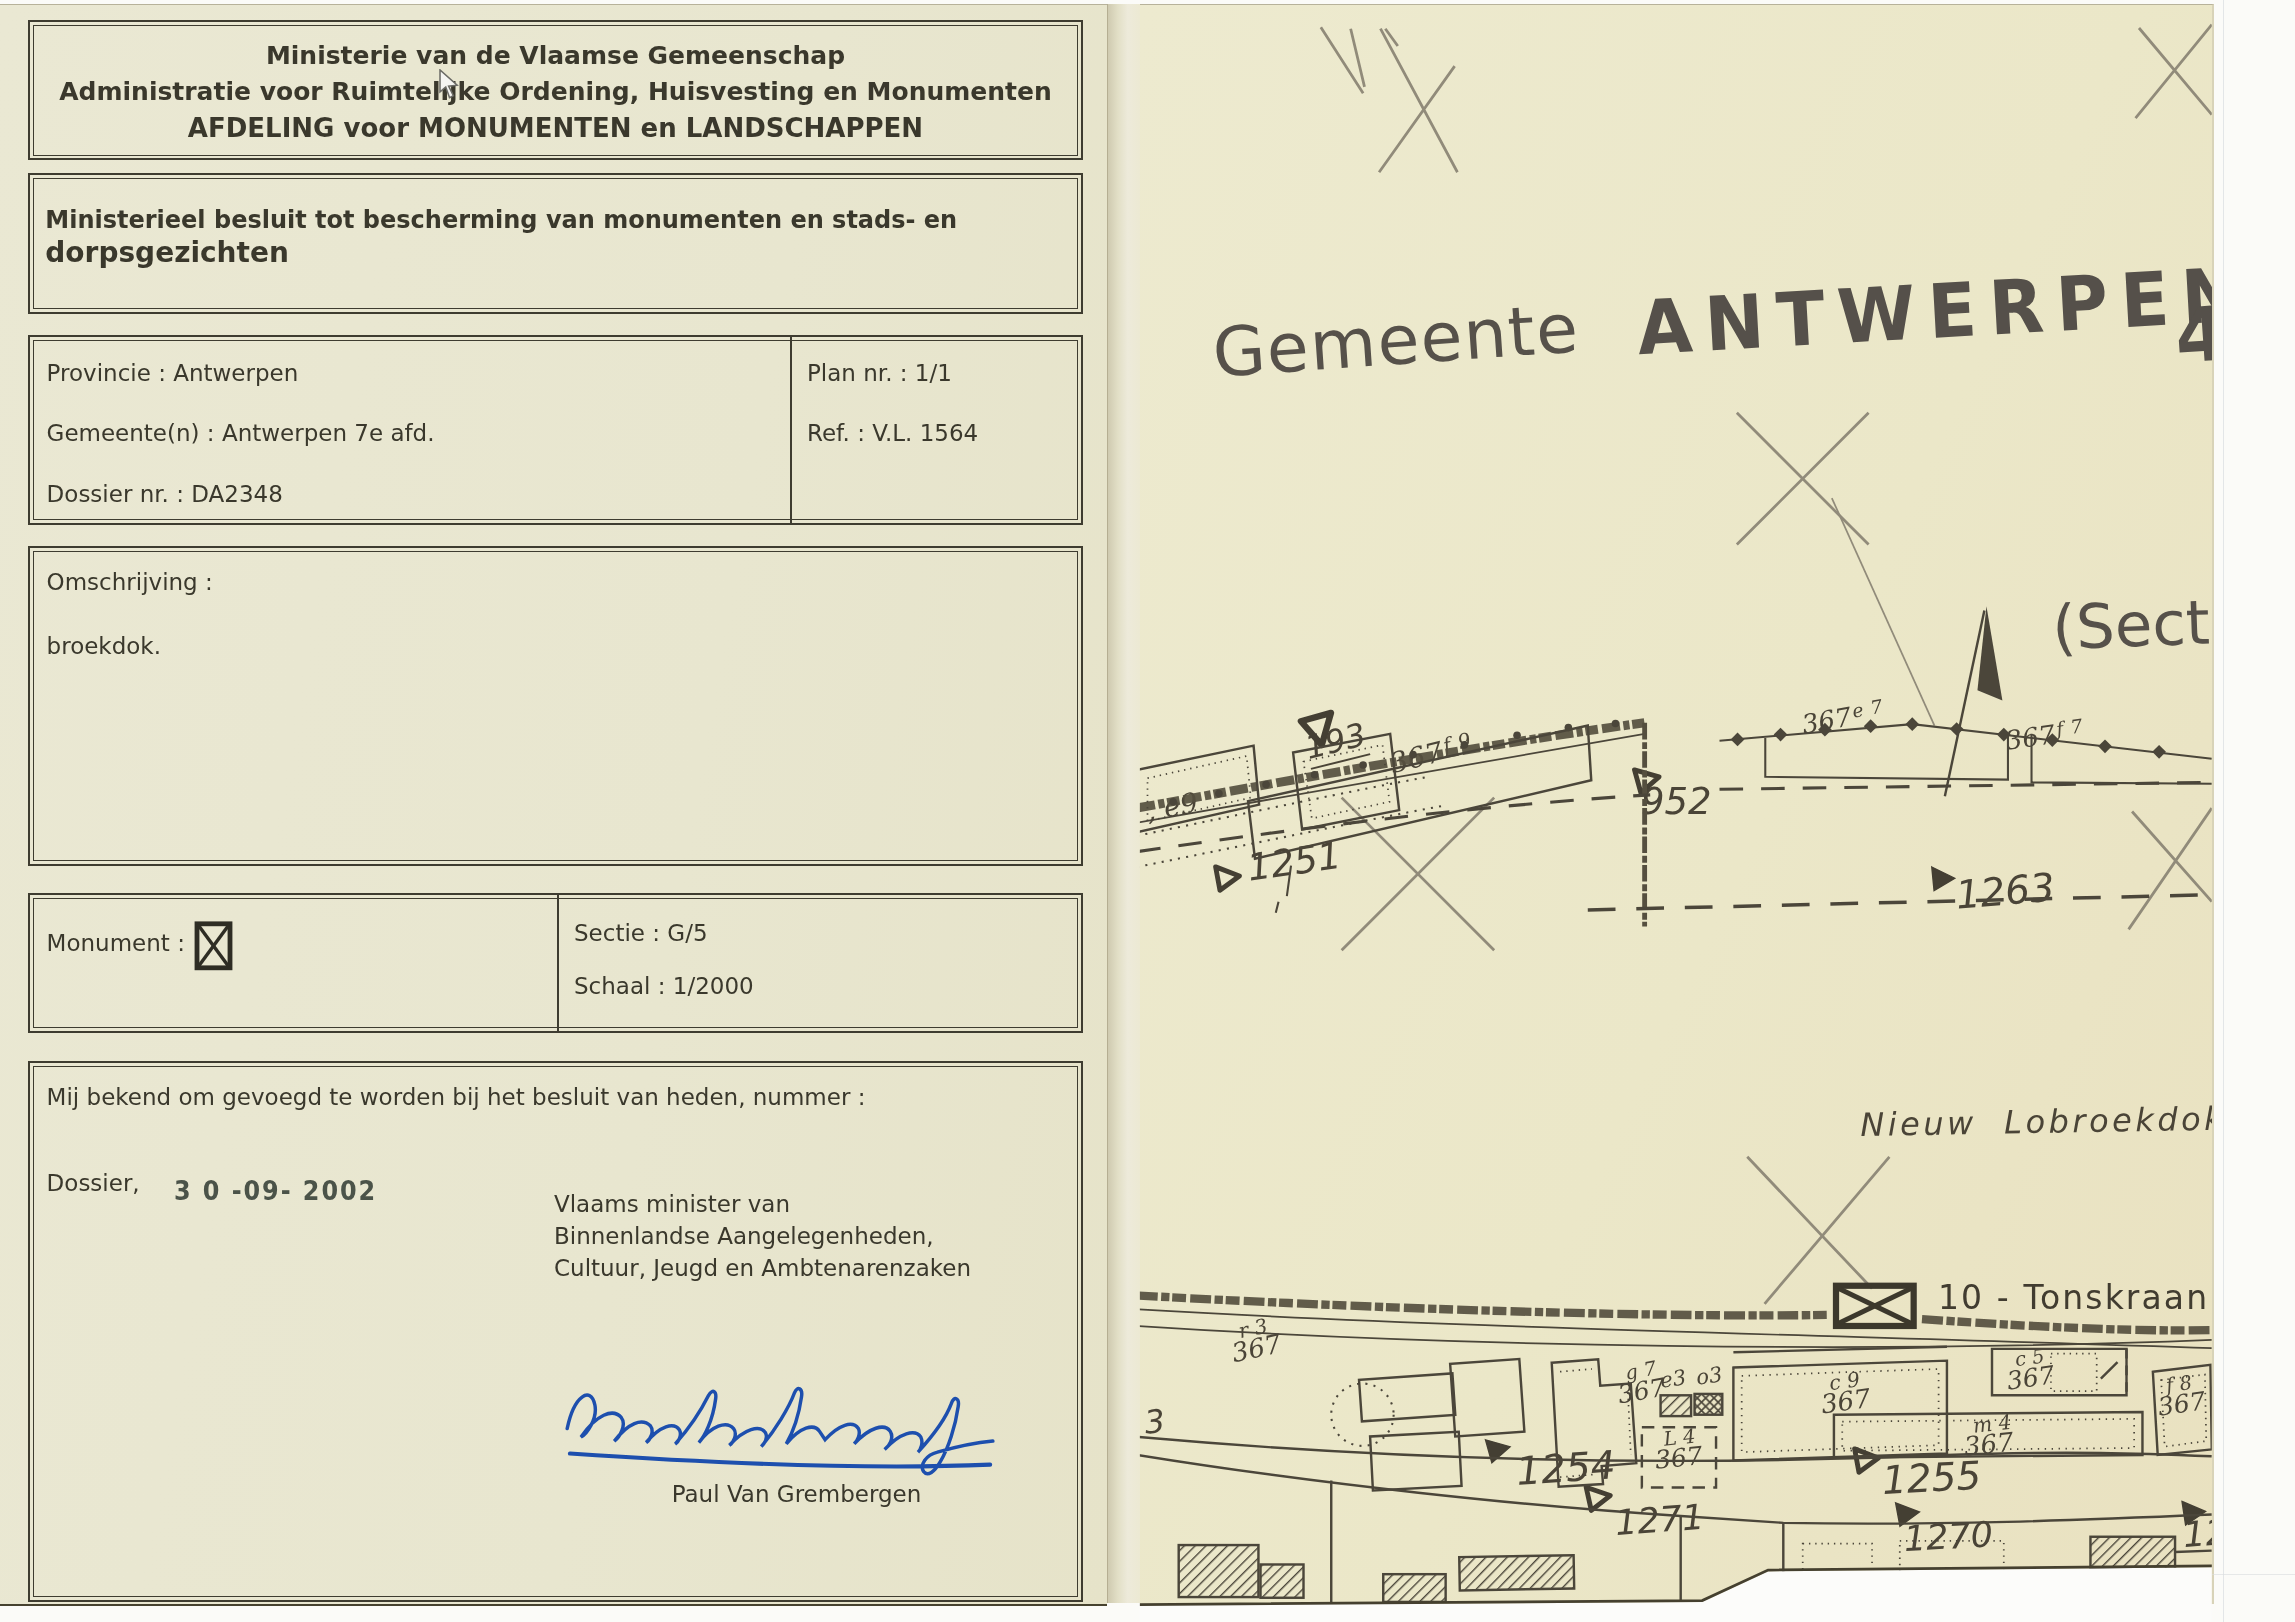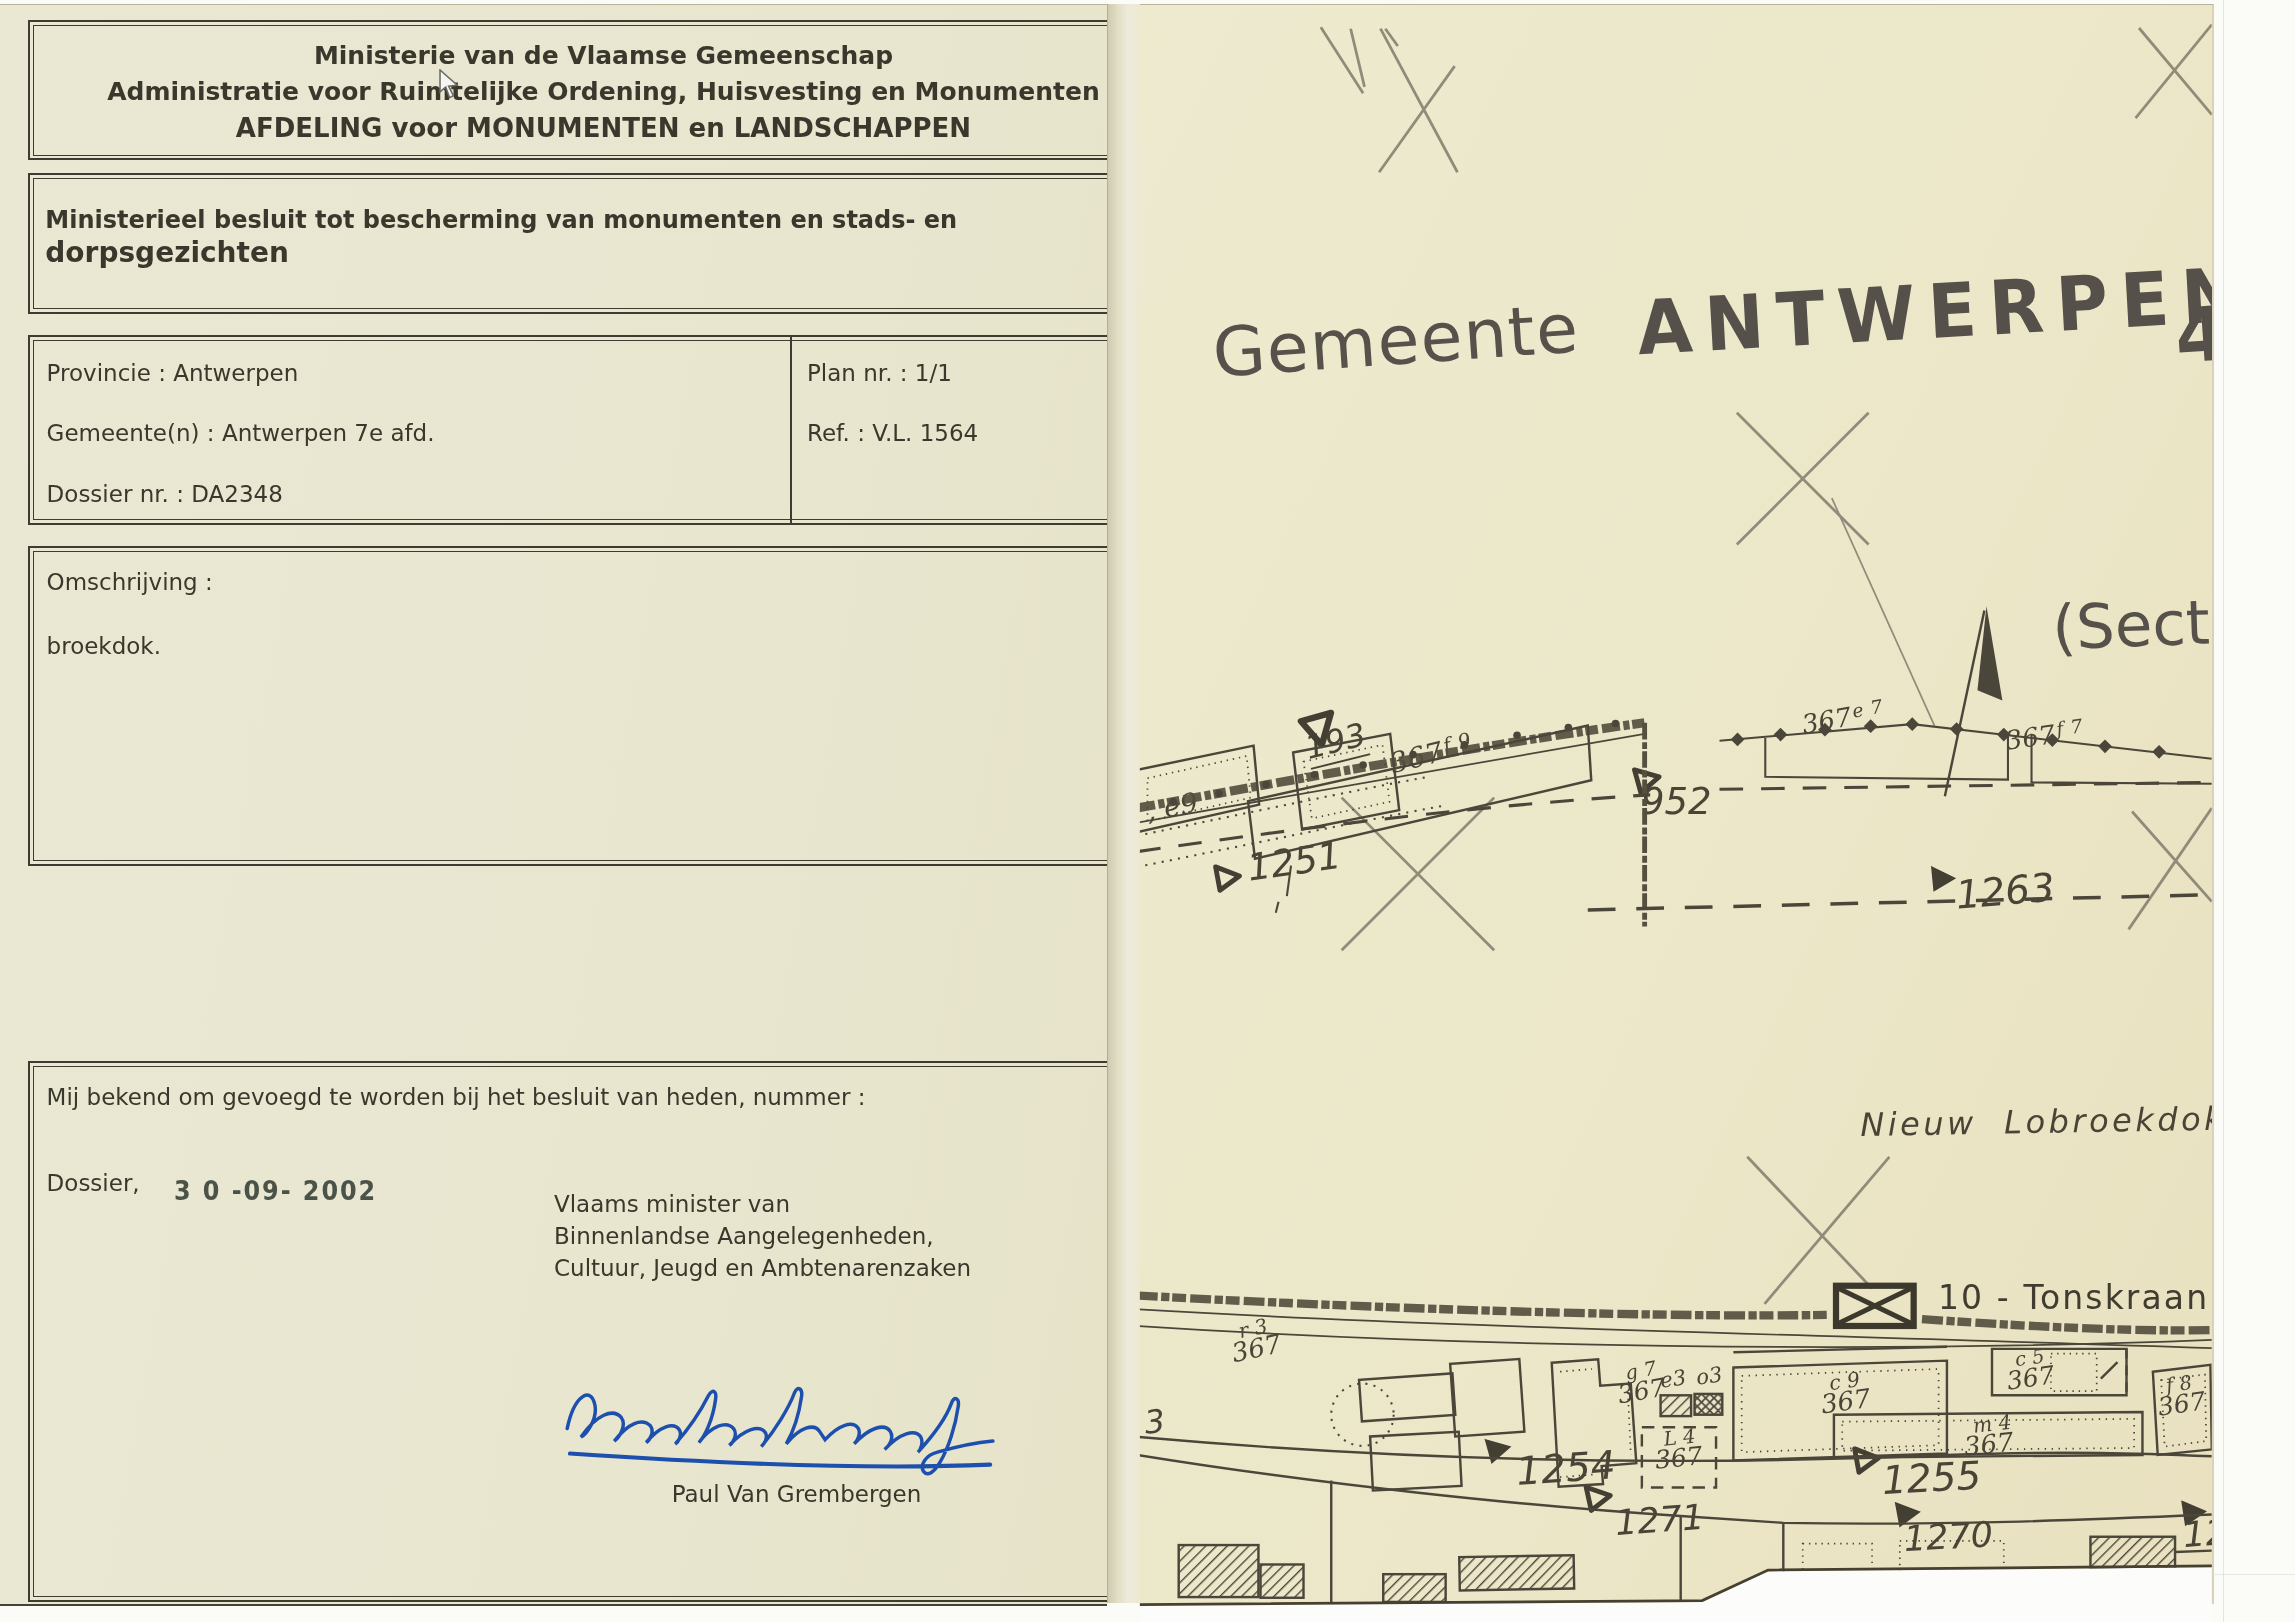--- a/index.html
+++ b/index.html
@@ -11,21 +11,21 @@
     border-bottom:2.8px solid #46422f;border-top:1.4px solid #b7b29a;}
   .fold{position:absolute;left:1107px;top:4.2px;width:33px;height:1599px;
     background:linear-gradient(90deg,#cfcab0 0%,#e2dfc6 30%,#edeada 60%,#ece9d2 100%);
     border-left:1.4px solid #b5ae92;}
   .page-right{position:absolute;left:1140px;top:4.2px;width:1072px;height:1599px;overflow:hidden;
     background:linear-gradient(115deg,#edeacf 0%,#ebe7c8 55%,#e9e1c0 100%);
     border-top:1.4px solid #b7b29a;border-right:2.1px solid #d8d3b8;}
   .scanline-v{position:absolute;top:0;width:1.4px;height:1623px;background:#d3d9dc;opacity:.6;}
   .scanline-h{position:absolute;height:1.4px;background:#d8dcde;opacity:.6;}
   
-  .dbox{position:absolute;border:2.1px solid #3e3c30;padding-left:32px;}
+  .dbox{position:absolute;border:2.1px solid #3e3c30;}
   .dbox::after{content:"";position:absolute;inset:2.8px;border:1.4px solid #3e3c30;pointer-events:none;}
   .ftext{position:absolute;font-size:23px;line-height:32px;color:#3a382c;white-space:pre;}
   .fbold{font-weight:700;}
   .center{width:100%;text-align:center;}
   .vdiv{position:absolute;top:0;bottom:0;width:2.1px;background:#3e3c30;}
   
   .mtext{position:absolute;color:#56514a;white-space:pre;transform-origin:left top;}
   .stamp{font-weight:700;letter-spacing:12.5px;color:#55504a;}
   .map-label{position:absolute;color:#4a4437;white-space:pre;transform-origin:left top;line-height:1;}
   .c-cur{font-family:"DejaVu Serif",serif;font-style:italic;}
@@ -61,20 +61,31 @@
       <div class="ftext" style="left:16.6px;top:141px">Dossier nr. : DA2348</div>
       <div class="ftext" style="left:777px;top:19.4px">Plan nr. : 1/1</div>
       <div class="ftext" style="left:777px;top:80px">Ref. : V.L. 1564</div>
     </div>
 
     <div class="dbox" style="left:28px;top:541px;width:1051px;height:316px">
       <div class="ftext" style="left:16.6px;top:18px">Omschrijving :</div>
       <div class="ftext" style="left:16.6px;top:82px">broekdok.</div>
     </div>
 
+    <div class="dbox" style="left:28px;top:888px;width:1051px;height:136px">
+      <div class="vdiv" style="left:527px"></div>
+      <div class="ftext" style="left:16.6px;top:32px">Monument :</div>
+      <svg style="left:162px;top:23.6px" width="43" height="55" viewBox="0 0 62 80">
+        <rect x="7" y="7" width="48" height="64" fill="none" stroke="#2e2d24" stroke-width="7"></rect>
+        <line x1="9" y1="9" x2="53" y2="69" stroke="#2e2d24" stroke-width="5"></line>
+        <line x1="53" y1="9" x2="9" y2="69" stroke="#2e2d24" stroke-width="5"></line>
+      </svg>
+      <div class="ftext" style="left:544px;top:22px">Sectie : G/5</div>
+      <div class="ftext" style="left:544px;top:75px">Schaal : 1/2000</div>
+    </div>
 
     <div class="dbox" style="left:28px;top:1056px;width:1051px;height:537px">
       <div class="ftext" style="left:16.6px;top:18px">Mij bekend om gevoegd te worden bij het besluit van heden, nummer :</div>
       <div class="ftext" style="left:16.6px;top:104px">Dossier,</div>
       <div class="ftext" style="left:144px;top:112px;font-family:'DejaVu Sans',sans-serif;font-weight:700;font-size:26px;letter-spacing:2.1px;color:#4b5349;transform:scaleX(.92);transform-origin:left top">3 0 -09- 2002</div>
       <div class="ftext" style="left:524px;top:125px">Vlaams minister van</div>
       <div class="ftext" style="left:524px;top:157px">Binnenlandse Aangelegenheden,</div>
       <div class="ftext" style="left:524px;top:189px">Cultuur, Jeugd en Ambtenarenzaken</div>
       <div class="ftext" style="left:524px;top:415px;width:485px;text-align:center">Paul Van Grembergen</div>
     </div>

